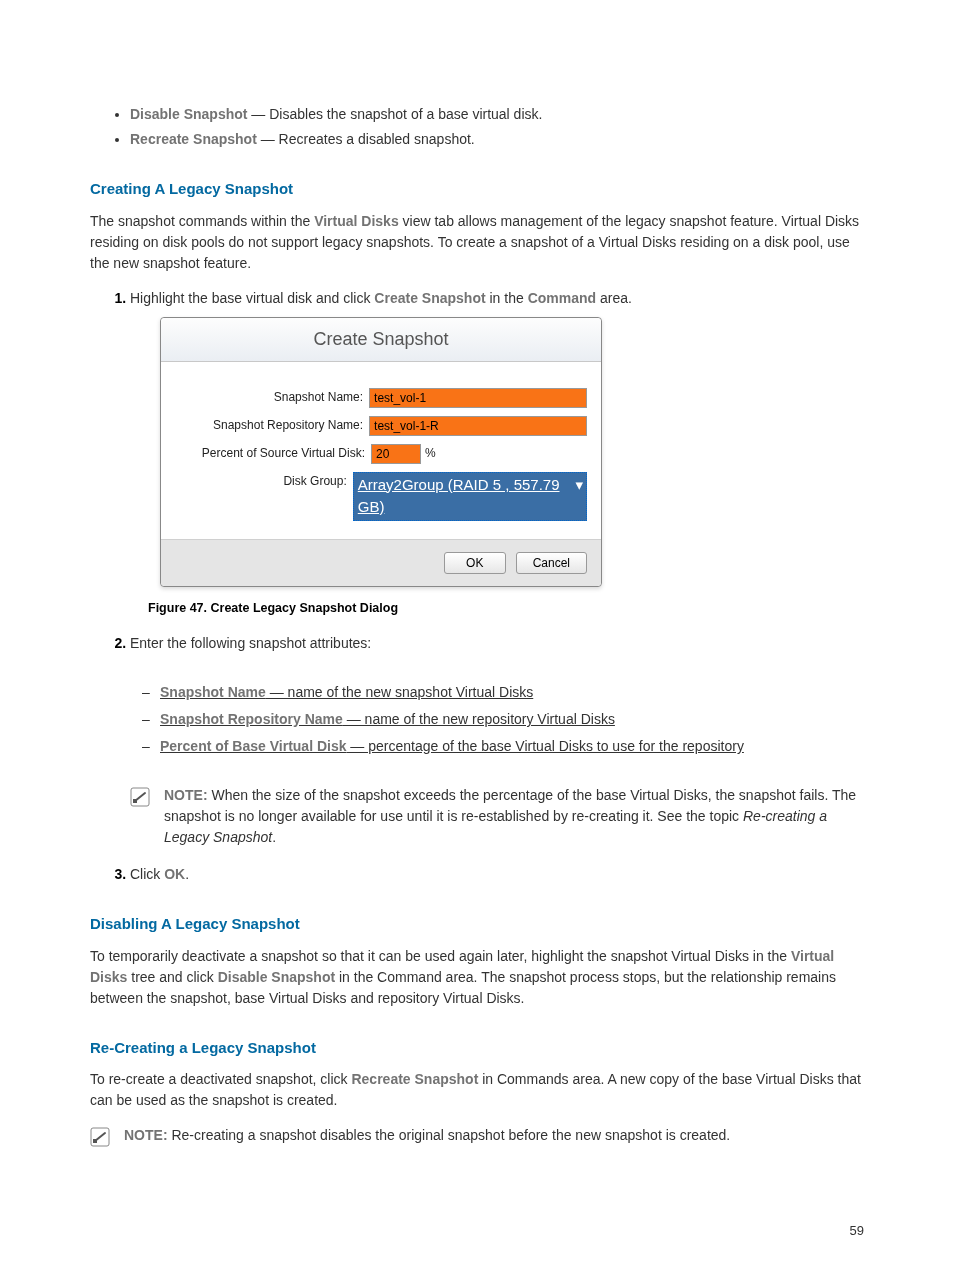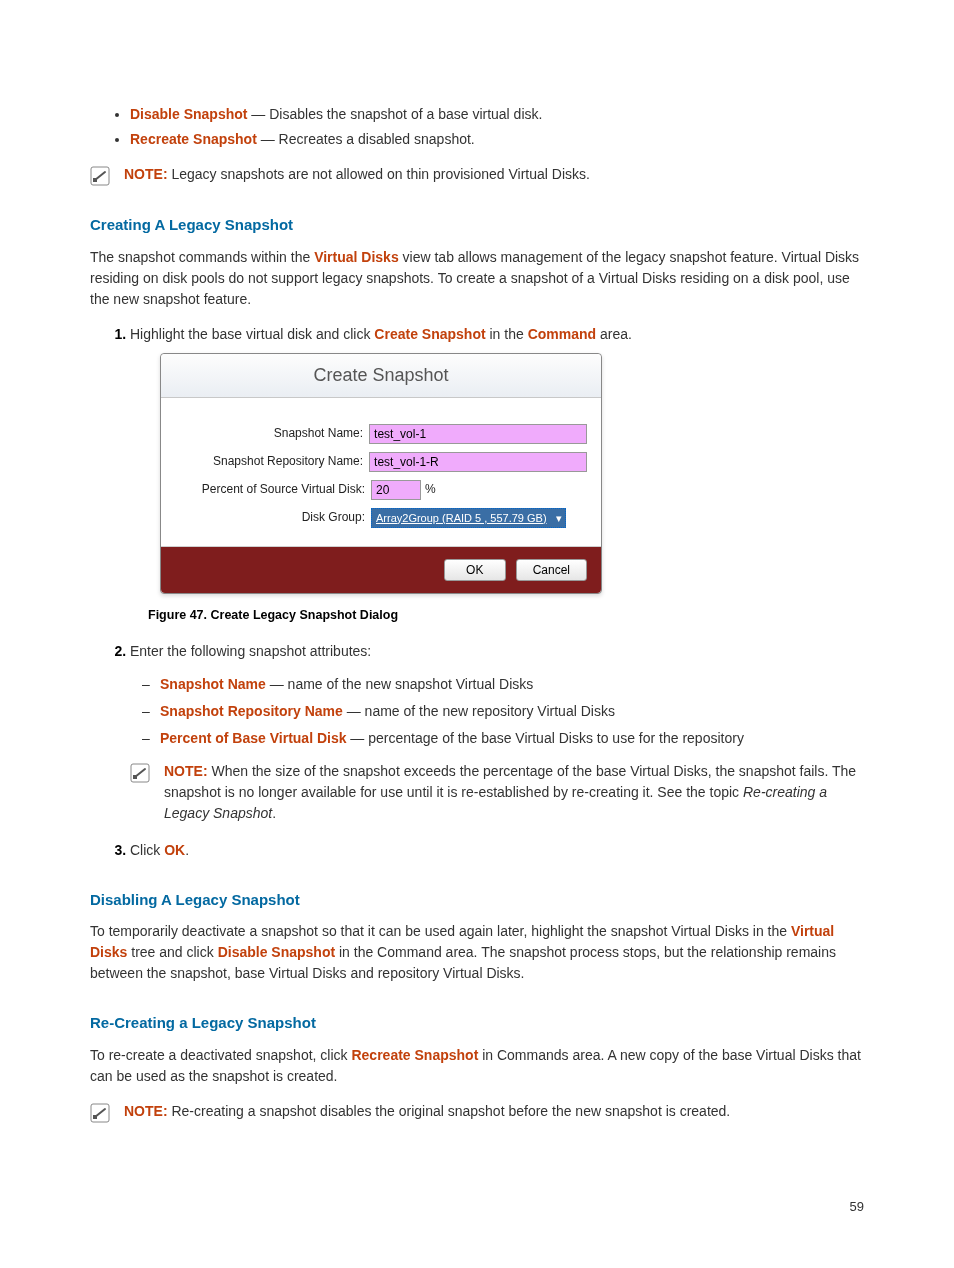--- a/index.html
+++ b/index.html
@@ -8,21 +8,21 @@
     line-height: 1.5;
     color: #333;
     margin: 0;
     padding: 100px 90px 60px 90px;
     background: #fff;
   }
   .page {
     max-width: 774px;
     margin: 0 auto;
   }
-  b, strong { font-weight: bold; color: #c2410c; }
+  b, strong { font-weight: bold; color: #737373; }
   h2 {
     font-size: 15px;
     font-weight: bold;
     color: #0369a1;
     margin: 28px 0 10px 0;
   }
   p { margin: 8px 0 14px 0; }
   ul.top-bullets {
     list-style: disc;
     padding-left: 40px;
@@ -38,21 +38,22 @@
   ol.numlist > li {
     margin: 10px 0;
   }
   ol.numlist > li > .li-body {
     font-weight: normal;
     color: #333;
   }
   ul.dash-list {
     list-style: none;
     padding-left: 30px;
-    margin: 12px 0;
+    margin: 28px 0;
+    text-decoration: underline;
   }
   ul.dash-list > li {
     position: relative;
     margin: 6px 0;
   }
   ul.dash-list > li::before {
     content: "\2013";
     position: absolute;
     left: -18px;
   }
@@ -113,46 +114,46 @@
   .form-row .lbl {
     width: 190px;
     text-align: right;
     padding-right: 6px;
   }
   .form-row input[type="text"],
   .form-row .pct-input {
     border: 1px solid #999;
     padding: 2px 4px;
     font-size: 12px;
-    background: #f0abfc;
+    background: #f97316;
   }
   .form-row input.long { width: 210px; }
   .form-row input.pct-input { width: 40px; }
   .pct-sign { margin-left: 4px; }
   .form-row .select-mimic {
     border: 1px dotted #0066cc;
     background: #3a6ea5;
     color: #fff;
     padding: 1px 18px 1px 4px;
-    font-size: 11px;
+    font-size: 15px;
     text-decoration: underline;
     position: relative;
   }
   .form-row .select-mimic::after {
     content: "\25BE";
     position: absolute;
     right: 3px;
     top: 1px;
     color: #fff;
   }
   .dialog-buttons {
     border-top: 1px solid #d0d0d0;
     padding: 12px 14px;
     text-align: right;
-    background: #7f1d1d;
+    background: #e5e5e5;
     border-radius: 0 0 4px 4px;
   }
   .dialog-buttons button {
     font-size: 12px;
     padding: 3px 16px;
     margin-left: 6px;
     border: 1px solid #999;
     border-radius: 3px;
     background: linear-gradient(#fff, #e6e6e6);
     min-width: 62px;
@@ -165,32 +166,20 @@
 
   <ul class="top-bullets">
     <li>
       <b>Disable Snapshot</b><span> — Disables the snapshot of a base virtual disk.</span>
     </li>
     <li>
       <b>Recreate Snapshot</b><span> — Recreates a disabled snapshot.</span>
     </li>
   </ul>
 
-  <div class="note-block">
-    <span class="note-icon">
-      <svg viewBox="0 0 20 20">
-          <rect x="1" y="1" width="18" height="18" rx="2" fill="#fff" stroke="#888"></rect>
-          <path d="M5 14 L15 6" stroke="#555" stroke-width="2" stroke-linecap="round"></path>
-          <rect x="3" y="12" width="4" height="4" fill="#555"></rect>
-        </svg>
-    </span>
-    <span class="note-text">
-      <b>NOTE:</b><span> Legacy snapshots are not allowed on thin provisioned Virtual Disks.</span>
-    </span>
-  </div>
 
   <h2>Creating A Legacy Snapshot</h2>
   <p>
     <span>The snapshot commands within the </span><b>Virtual Disks</b><span> view tab allows management of the legacy snapshot feature. Virtual Disks residing on disk pools do not support legacy snapshots. To create a snapshot of a Virtual Disks residing on a disk pool, use the new snapshot feature.</span>
   </p>
 
   <ol class="numlist">
     <li>
       <span class="li-body">
         <span>Highlight the base virtual disk and click </span><b>Create Snapshot</b><span> in the </span><b>Command</b><span> area.</span>

